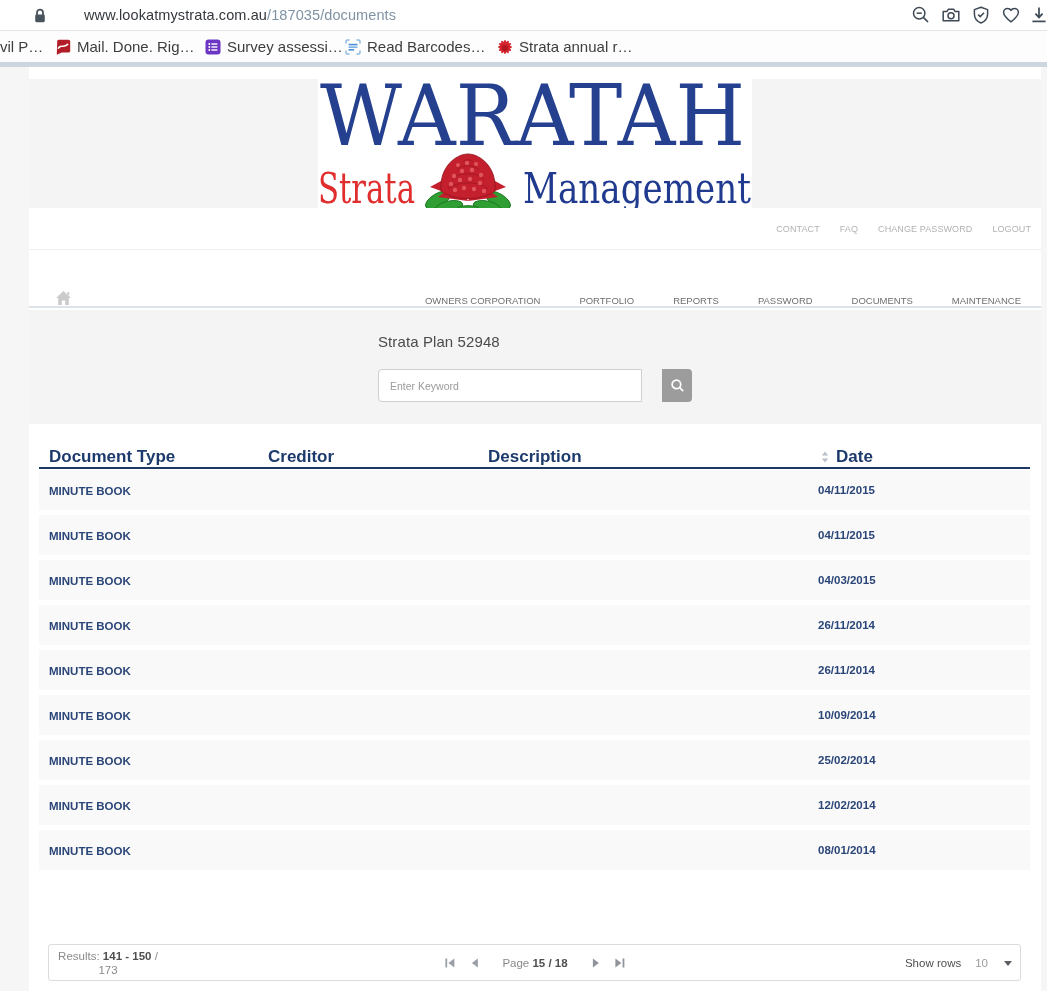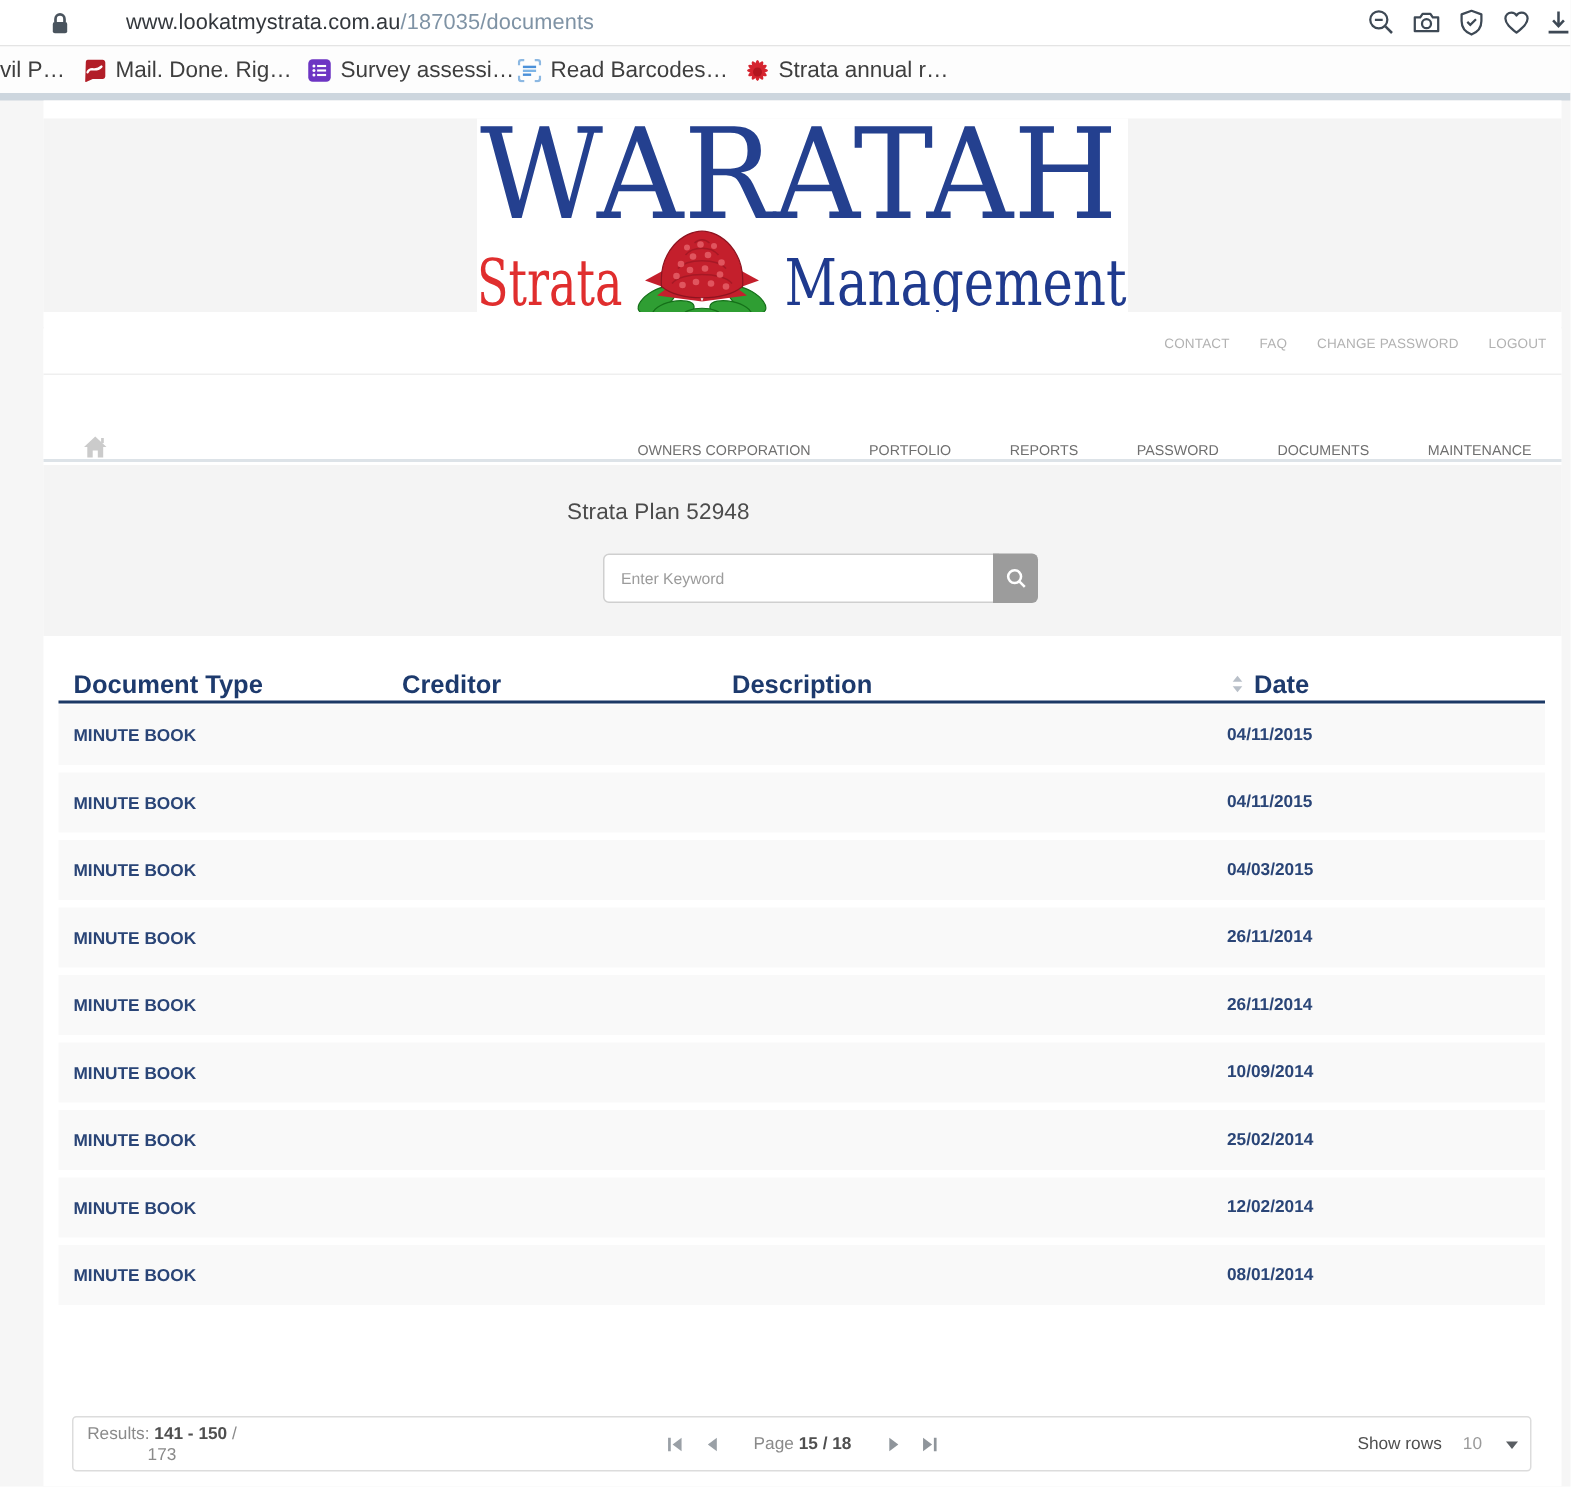--- a/index.html
+++ b/index.html
@@ -82,21 +82,21 @@
     background:#f4f4f4;
   }
   .search-title {
     position:absolute; left:349px; top:23px;
     font-size:15px; color:#4b4b4b; letter-spacing:0.1px;
   }
   .search-input {
     position:absolute; left:349px; top:59px; width:264px; height:33px;
     border:1px solid #cfcfcf; border-radius:4px 0 0 4px; background:#fff;
     padding:0 11px; font-size:10.5px; color:#444;
-    font-family:"Liberation Sans", sans-serif; outline:none;margin-left:24px;
+    font-family:"Liberation Sans", sans-serif; outline:none;
   }
   .search-input::placeholder { color:#9b9b9b; opacity:1; }
   .search-btn {
     position:absolute; left:633px; top:59px; width:30px; height:33px;
     background:#9c9c9c; border:none; border-radius:0 4px 4px 0;
     display:flex; align-items:center; justify-content:center; cursor:pointer;
   }
   
   .thead { position:absolute; top:380px; left:0; width:1012px; height:16px; }
   .th { position:absolute; font-size:17px; font-weight:bold; color:#1d3a6d; white-space:nowrap; }

